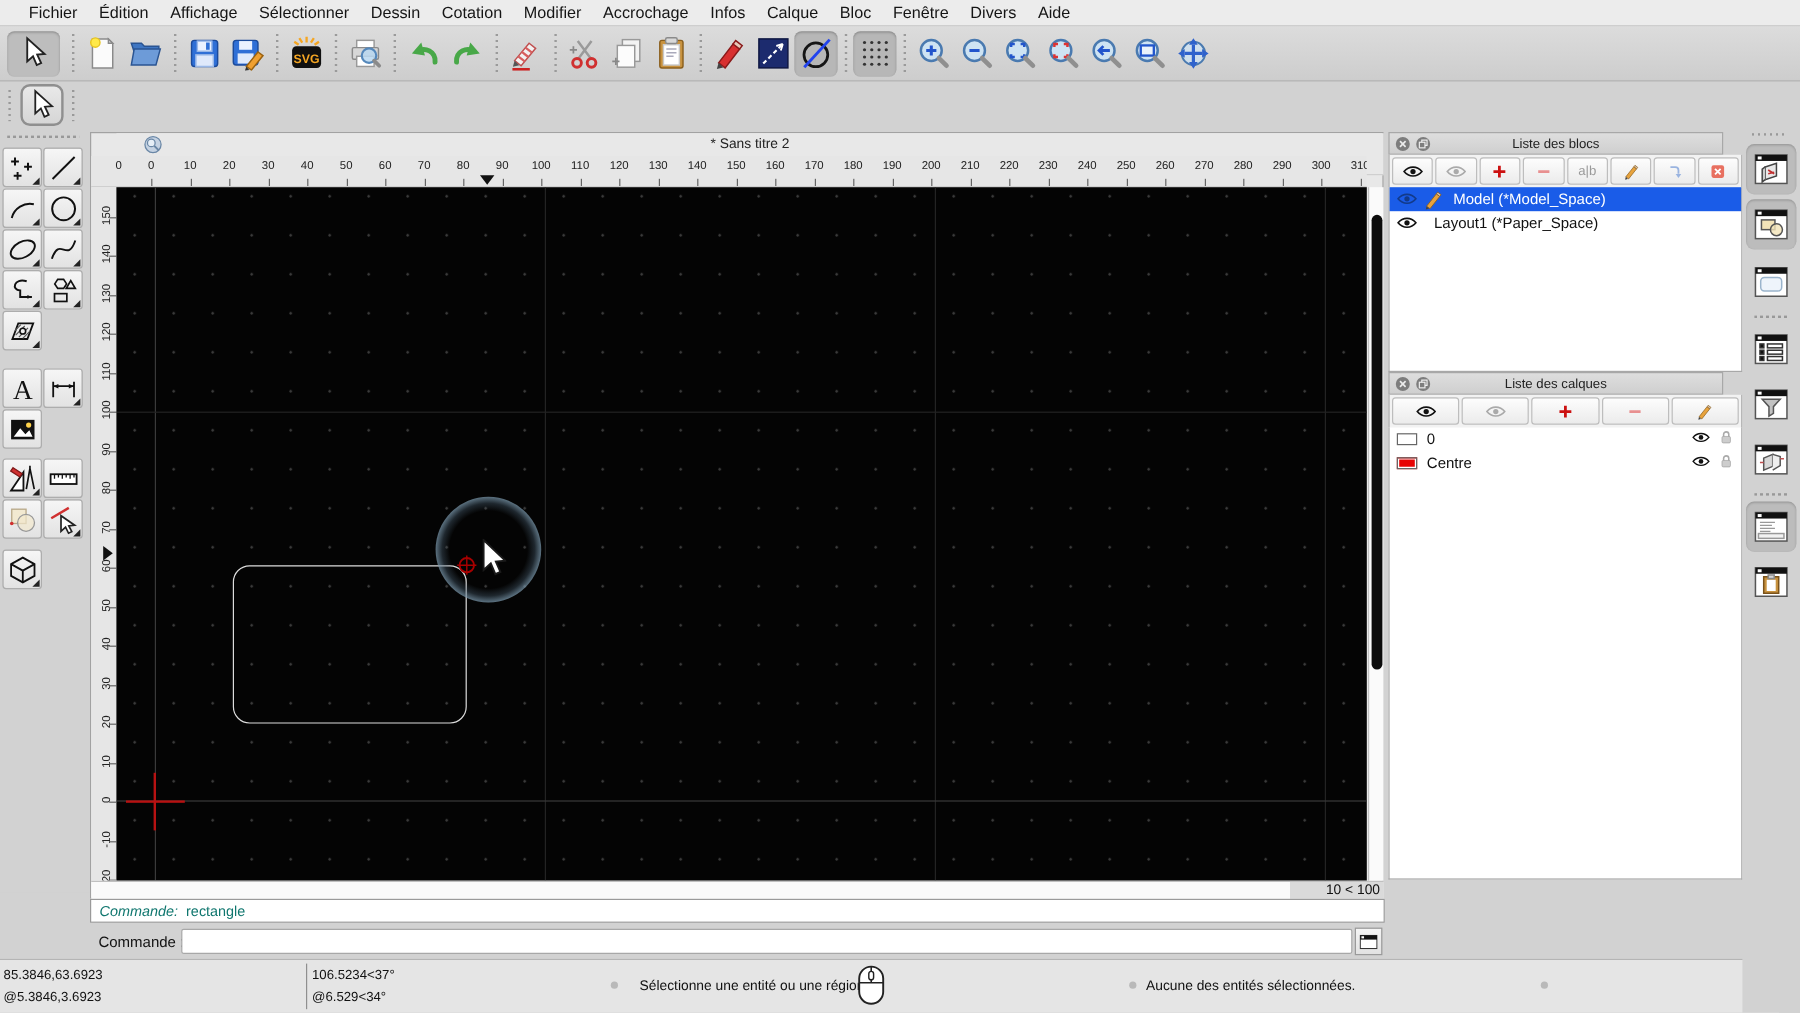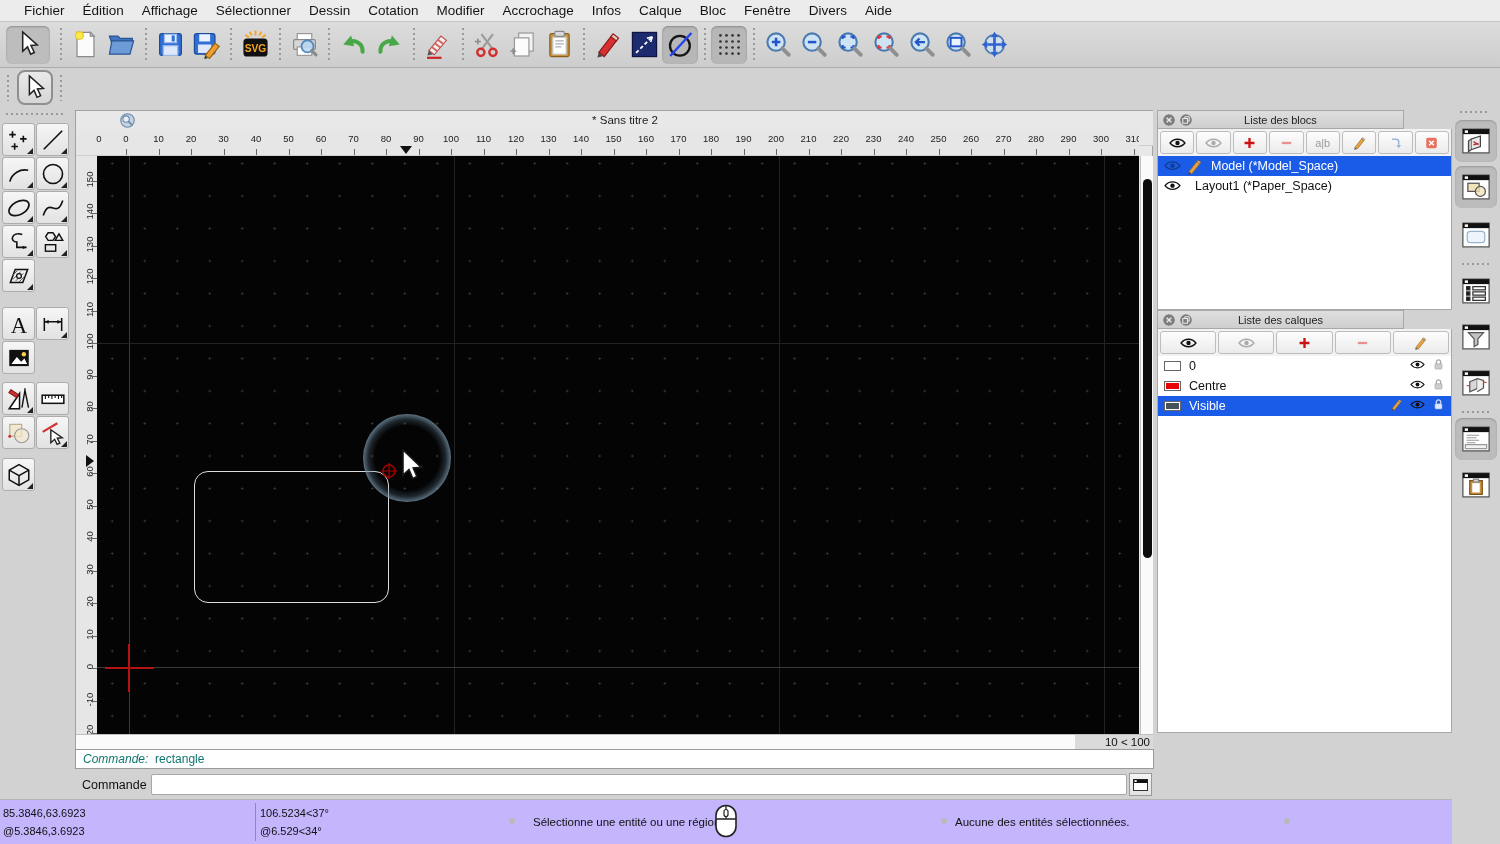--- a/index.html
+++ b/index.html
@@ -69,31 +69,31 @@
   
   #cmd-history { position:absolute; left:75px; top:749px; width:1079px; height:20px; background:#fff; border:1px solid #9a9a9a; font-size:12px; padding:2px 0 0 7px; color:#0f766e; }
   #cmd-history .it { font-style:italic; }
   #cmd-row { position:absolute; left:75px; top:771px; width:1079px; height:28px; }
   #cmd-label { position:absolute; left:7px; top:7px; font-size:12.5px; color:#111; }
   #cmd-input { position:absolute; left:76px; top:3px; width:976px; height:21px; border:1px solid #a8a8a8; border-radius:2px; background:#fff; font-size:12px; padding:0 4px; font-family:"Liberation Sans",sans-serif; }
   #cmd-kbd-btn { position:absolute; right:2px; top:2px; width:23px; height:23px; border:1px solid #9a9a9a; background:linear-gradient(#f4f4f4,#e2e2e2); display:flex; align-items:center; justify-content:center; }
   #cmd-kbd-btn svg { width:15px; height:12px; }
 
   
-  #statusbar { position:absolute; left:0; top:799px; width:1500px; height:45px; background:#c4b5fd; border-top:1px solid #b5b5b5; font-size:11px;padding-left:48px; }
+  #statusbar { position:absolute; left:0; top:799px; width:1500px; height:45px; background:#e5e5e5; border-top:1px solid #b5b5b5; font-size:11px;padding-left:48px; }
   .st-line1 { position:absolute; top:7px; }
   .st-line2 { position:absolute; top:25px; }
   #st-div { position:absolute; left:255px; top:3px; width:1px; height:38px; background:#8f8f8f; }
   .st-dot { position:absolute; top:18px; width:6px; height:6px; border-radius:50%; background:#b9b9b9; }
   #st-hint { position:absolute; left:533px; top:16px; font-size:11.5px; }
   #st-sel { position:absolute; left:955px; top:16px; font-size:11.5px; }
   #mouse-icon { position:absolute; left:714px; top:4px; width:24px; height:35px; }
 
   
-  .panel-header { position:absolute; left:0; width:247px; height:19px; background:linear-gradient(#dedede,#cfcfcf); border:1px solid #a8a8a8; }
+  .panel-header { position:absolute; left:0; width:279px; height:19px; background:linear-gradient(#dedede,#cfcfcf); border:1px solid #a8a8a8; }
   .panel-title { position:absolute; width:100%; text-align:center; top:3px; font-size:11px; color:#222; }
   .ph-close { position:absolute; left:4px; top:2px; width:14px; height:14px; }
   .ph-float { position:absolute; left:21px; top:2px; width:14px; height:14px; }
   .panel-toolbar { position:absolute; left:0; width:295px; height:27px; background:#f2f2f2; border-left:1px solid #a8a8a8; border-right:1px solid #a8a8a8; display:flex; align-items:center; gap:2px; padding:0 2px; }
   .pt-btn { height:23px; flex:1; border:1px solid #bdbdbd; border-radius:3px; background:linear-gradient(#fdfdfd,#ebebeb); display:flex; align-items:center; justify-content:center; }
   .pt-btn svg { width:17px; height:14px; }
   .pt-btn .ab { font-size:11px; color:#999; }
   .panel-body { position:absolute; left:0; width:295px; background:#fff; border:1px solid #a8a8a8; border-top:none; }
   .prow { position:relative; height:20px; display:flex; align-items:center; font-size:12.5px; }
   .prow.sel { background:#1a5ce8; color:#fff; }
@@ -799,39 +799,20 @@
           <span><svg viewBox="0 0 24 16">
               <path d="M1.5 8 C7 1 17 1 22.5 8 C17 15 7 15 1.5 8z" fill="none" stroke="#111" stroke-width="1.9"></path>
               <circle cx="12" cy="8" r="3.1" fill="#111"></circle>
             </svg></span>
           <span><svg viewBox="0 0 24 24">
               <path d="M8 11 V7.5 a4 4 0 0 1 8 0 V11" fill="none" stroke="#ababab" stroke-width="2.4"></path>
               <rect x="5.5" y="10.5" width="13" height="10" rx="2" fill="#cdcdcd" stroke="#9a9a9a"></rect>
             </svg></span>
         </div>
       </div>
-      <div class="prow sel">
-        <div class="swatch" style="background: rgb(70, 82, 94);"></div>
-        <span class="lbl">Visible</span>
-        <div class="row-right">
-          <span><svg viewBox="0 0 24 24">
-              <path d="M4 19.5 L15.5 5 l4 3 L8 22.5z" fill="#e8a33d" stroke="#8a5f1e"></path>
-              <path d="M15.5 5 l4 3 1.6-2 -4-3z" fill="#d8c0a8" stroke="#8a5f1e"></path>
-              <path d="M4 19.5 l-1 4 3.8-1z" fill="#444"></path>
-            </svg></span>
-          <span><svg viewBox="0 0 24 16">
-              <path d="M1.5 8 C7 1 17 1 22.5 8 C17 15 7 15 1.5 8z" fill="none" stroke="#111" stroke-width="1.9"></path>
-              <circle cx="12" cy="8" r="3.1" fill="#111"></circle>
-            </svg></span>
-          <span><svg viewBox="0 0 24 24">
-              <path d="M8 11 V7.5 a4 4 0 0 1 8 0 V11" fill="none" stroke="#c8d8f2" stroke-width="2.4"></path>
-              <rect x="5.5" y="10.5" width="13" height="10" rx="2" fill="#dce8fa" stroke="#8aa8d8"></rect>
-            </svg></span>
-        </div>
-      </div>
     </div>
   </div>
 <div id="dock">
   <div class="hdots" style="left:8px; top:4px; width:30px;"></div>
 <div class="dock-btn pressed" style="top: 13px;">
       <svg viewBox="0 0 24 24">
         <rect x="1.5" y="2.5" width="21" height="19" fill="#fff" stroke="#555"></rect>
         <rect x="1.5" y="2.5" width="21" height="4" fill="#111"></rect>
         <rect x="3" y="3.5" width="2.6" height="2" fill="#fff"></rect>
         <path d="M8 10.5 l7.5-2.5 v8.5 L8 19z" fill="#e8e8e8" stroke="#444"></path>

